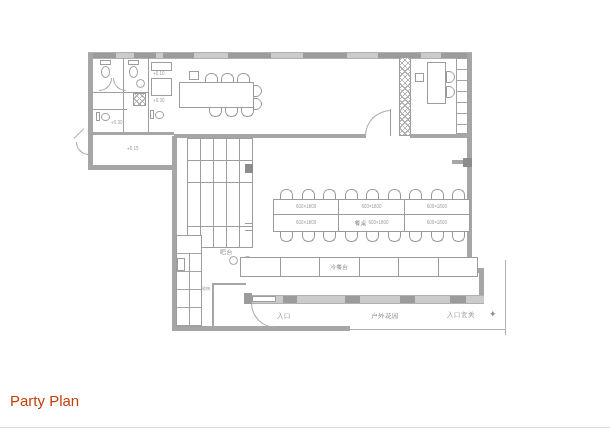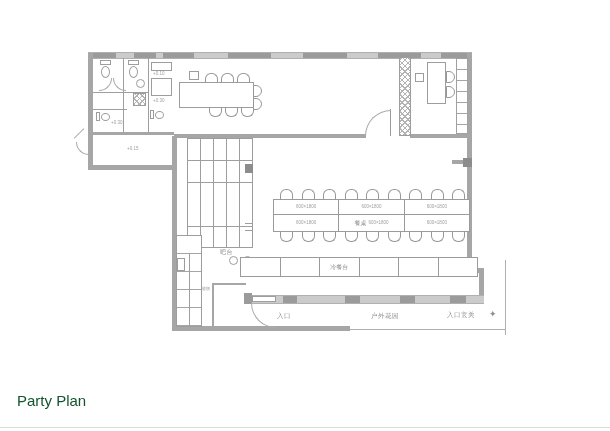--- a/index.html
+++ b/index.html
@@ -28,21 +28,21 @@
   .lbl{position:absolute;font-size:6.5px;color:#8d8d8d;white-space:nowrap;line-height:1;letter-spacing:.5px}
   .cell-row{position:absolute;display:flex;box-sizing:border-box;border:1px solid #9b9b9b;background:#fff}
   .cell-row>div{flex:1;border-left:1px solid #9b9b9b;display:flex;align-items:center;justify-content:center;gap:2px;overflow:hidden}
   .cell-row>div:first-child{border-left:none}
   .gline-v{position:absolute;background:#9e9e9e;width:1px}
   .gline-h{position:absolute;background:#9e9e9e;height:1px}
   .shelf{position:absolute;background:#fff;border:1px solid #a0a0a0;box-sizing:border-box;
          background-image:repeating-linear-gradient(180deg,transparent 0 10px,#a5a5a5 10px 11px)}
   .cab{position:absolute;background:#fff;border:1px solid #9d9d9d;box-sizing:border-box;
        background-image:repeating-linear-gradient(180deg,transparent 0 17px,#a5a5a5 17px 18px)}
-  .title{position:absolute;left:17px;top:392px;font-size:15px;color:#14532d}
+  .title{position:absolute;left:10px;top:392px;font-size:15px;color:#c2410c}
   .north{position:absolute;font-size:9px;color:#8d8d8d;line-height:1}
 </style>
 </head>
 <body>
 
 <div class="canvas">
 
   <div class="hair" style="left:88px;top:52px;width:384px;height:1px"></div>
   <div class="wall" style="left:88px;top:53px;width:384px;height:5px;background:#cbcbcb"></div>
   <div class="hair" style="left:88px;top:58px;width:384px;height:1px"></div>

